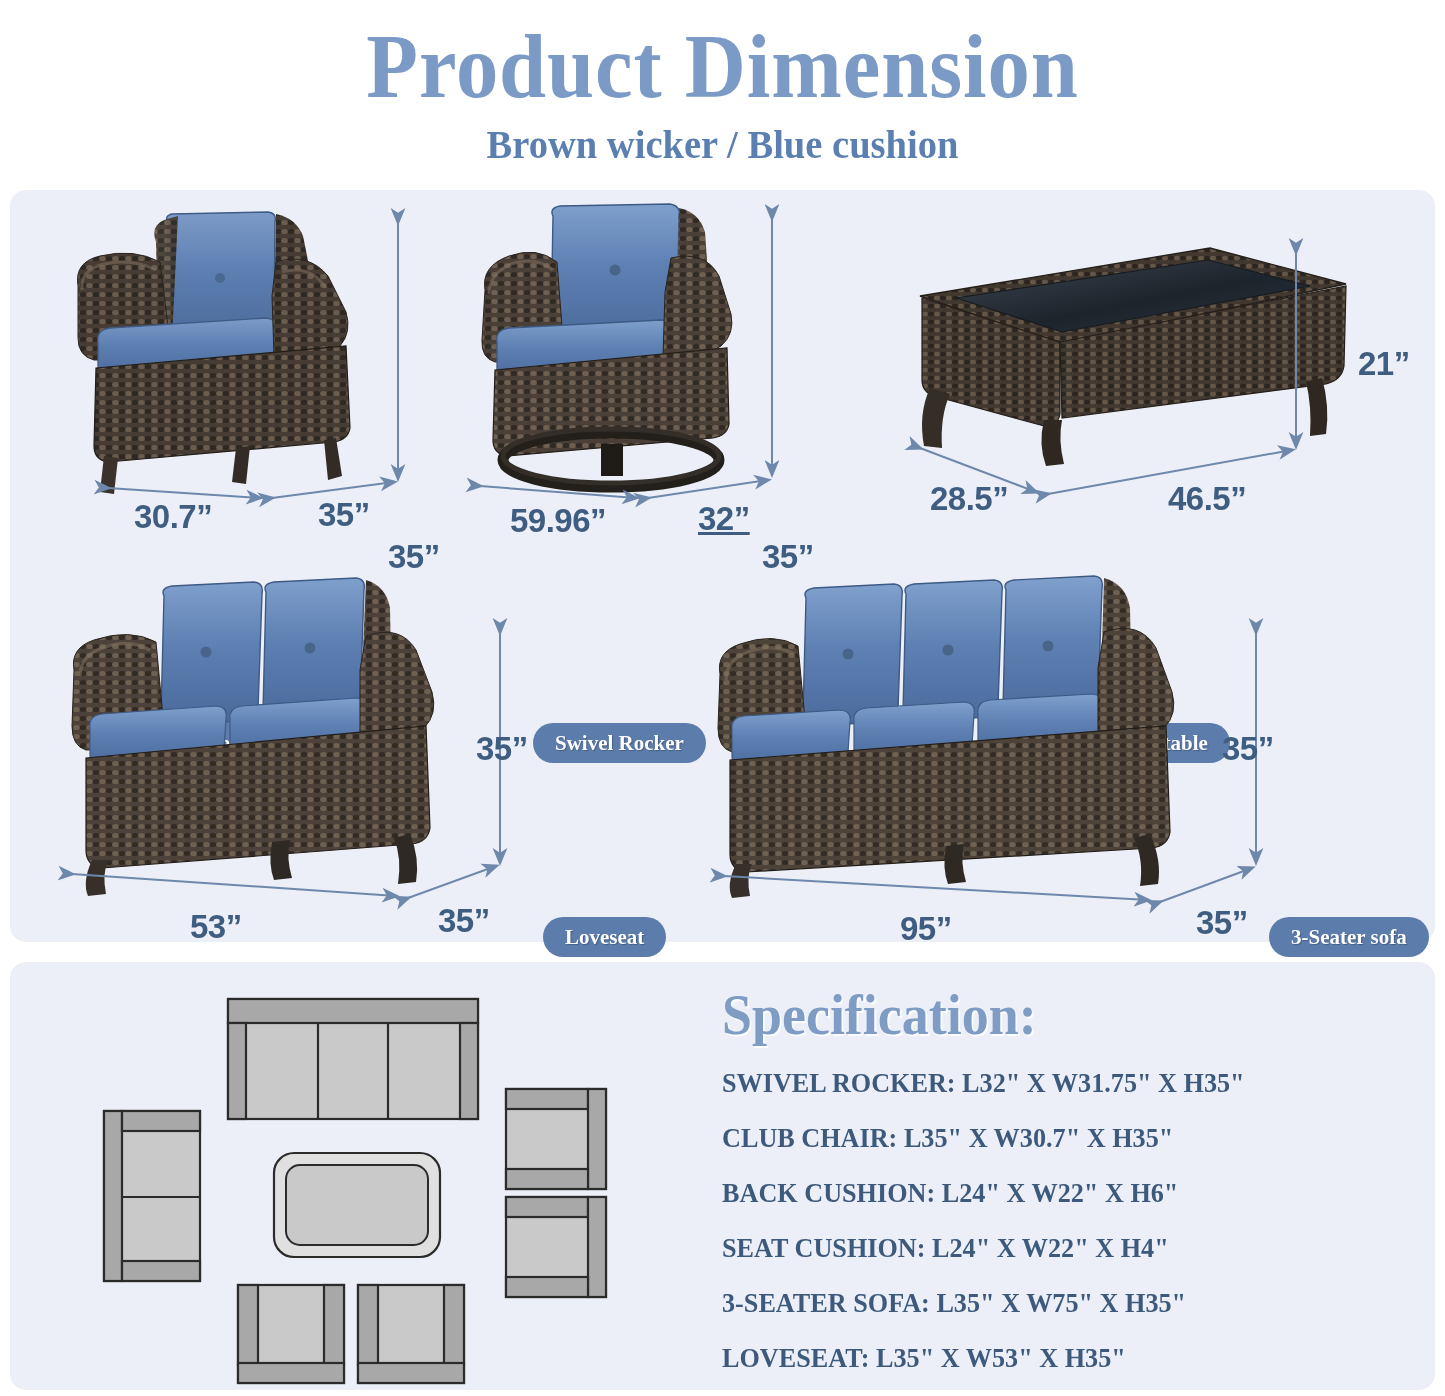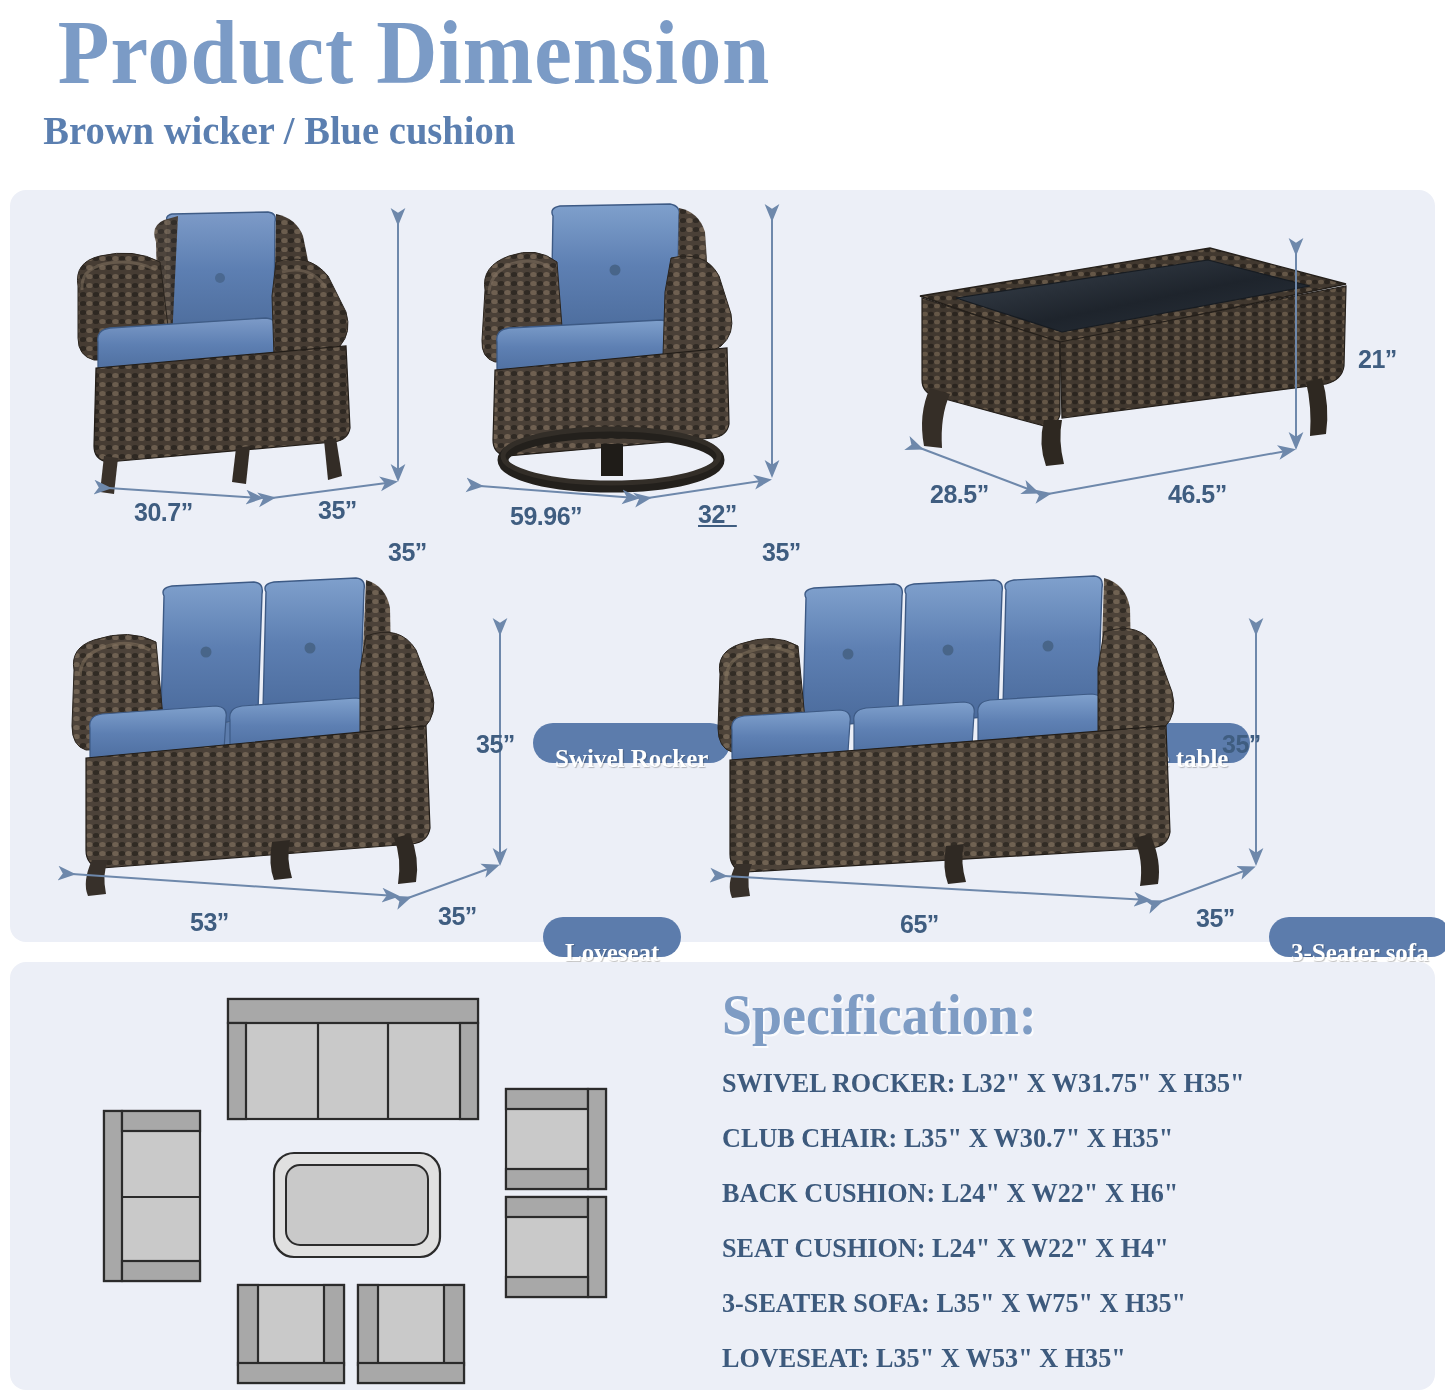--- a/index.html
+++ b/index.html
@@ -11,22 +11,22 @@
     font-family: "Liberation Serif", serif;
     overflow: hidden;
     position: relative;
   }
 
   
   .header {
     width: 100%;
     height: 182px;
     background: #ffffff;
-    text-align: left;
-    padding-top: 0;
+    text-align: center;
+    padding-top: 14px;
   }
   .title {
     font-family: "Liberation Serif", serif;
     font-weight: bold;
     font-size: 92px;
     line-height: 104px;
     color: #7b9bc6;
     letter-spacing: 1px;
     transform: scaleX(0.92);
     text-shadow: 2px 2px 0 rgba(255,255,255,0.85);
@@ -53,42 +53,42 @@
   #panel-products { top: 190px; height: 752px; }
   #panel-layout  { top: 962px; height: 428px; }
 
   .fig { position: absolute; }
 
   
   .dim {
     position: absolute;
     font-family: "Liberation Sans", sans-serif;
     font-weight: bold;
-    font-size: 25px;
+    font-size: 33px;
     color: #3f5d80;
     white-space: nowrap;
     letter-spacing: -0.5px;
   }
 
   
   .arrow { position: absolute; }
 
   
   .pill {
     position: absolute;
     background: #5c7cac;
     color: #ffffff;
     border-radius: 40px;
     font-family: "Liberation Serif", serif;
     font-weight: bold;
-    font-size: 25px;
+    font-size: 21px;
     line-height: 40px;
     height: 40px;
     text-align: center;
-    padding: 16px 22px;
+    padding: 0 22px;
     white-space: nowrap;
     text-shadow: 1px 1px 1px rgba(0,0,0,0.25);
   }
   .xmult {
     position: absolute;
     font-family: "Liberation Sans", sans-serif;
     font-weight: bold;
     font-size: 40px;
     color: #5c7cac;
     white-space: nowrap;
@@ -366,21 +366,21 @@
       <path d="M236 276 Q232 298 238 314 L256 312 Q250 292 254 274 Z" fill="#2f2923"></path>
       <path d="M440 264 Q452 290 448 314 L430 316 Q434 290 424 268 Z" fill="#2f2923"></path>
     </svg>
   </div>
   <svg class="arrow" style="left:690px;top:380px;" width="620" height="360" viewBox="0 0 620 360">
     <line x1="556" y1="62" x2="556" y2="292" stroke="#6e88ab" stroke-width="2" marker-start="url(#ah)" marker-end="url(#ah)"></line>
     <line x1="24" y1="306" x2="448" y2="330" stroke="#6e88ab" stroke-width="2" marker-start="url(#ah)" marker-end="url(#ah)"></line>
     <line x1="460" y1="332" x2="552" y2="298" stroke="#6e88ab" stroke-width="2" marker-start="url(#ah)" marker-end="url(#ah)"></line>
   </svg>
   <div class="dim" style="left:1212px;top:540px;">35”</div>
-  <div class="dim" style="left:890px;top:720px;">65”</div>
+  <div class="dim" style="left:890px;top:720px;">95”</div>
   <div class="dim" style="left:1186px;top:714px;">35”</div>
   <div class="pill" style="left:1259px;top:727px;">3-Seater sofa</div>
 </div>
 
 <div class="panel" id="panel-layout"></div>
 
 <svg id="layout-diagram" width="650" height="400" viewBox="0 0 650 400">
 
   <g>
     <rect x="188" y="14" width="250" height="120" fill="#c9c9c9" stroke="#2b2b2b" stroke-width="2.2"></rect>

